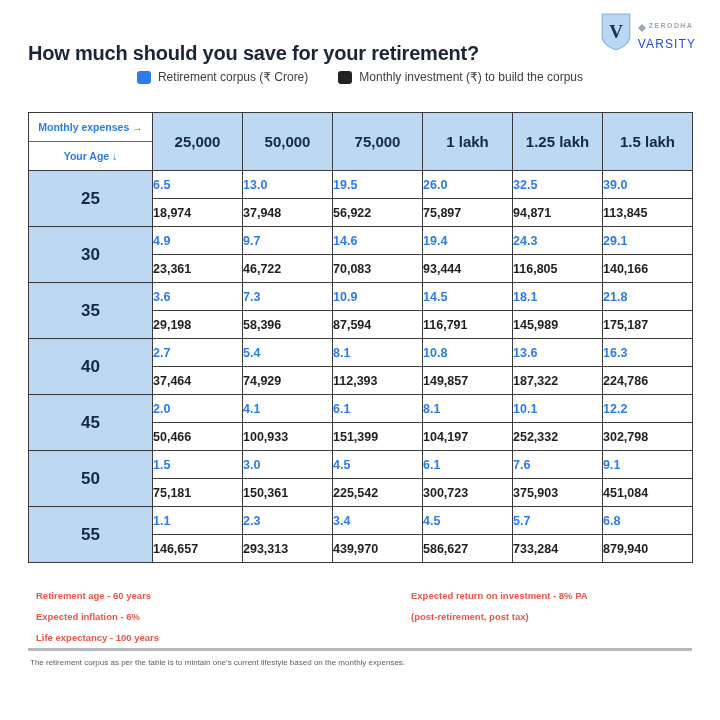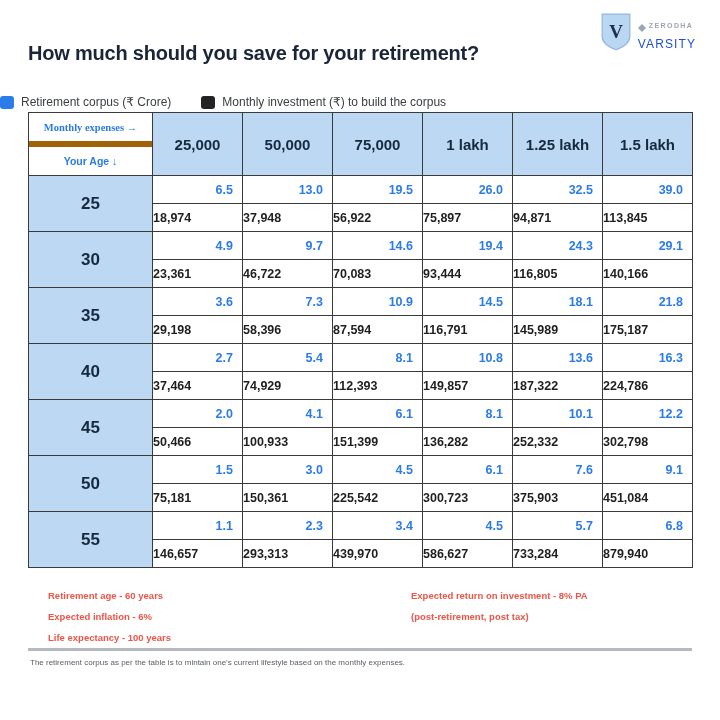--- a/index.html
+++ b/index.html
@@ -9,48 +9,48 @@
   
   .title{position:absolute;left:28px;top:42px;font-size:20px;font-weight:bold;
          color:#1b2538;letter-spacing:-0.2px;}
   .logo{position:absolute;right:24px;top:13px;display:flex;align-items:center;gap:7px;}
   .logo-text{display:flex;flex-direction:column;line-height:1.25;}
   .logo-brand-row{display:flex;align-items:center;gap:3px;}
   .logo-brand{font-size:7px;font-weight:bold;letter-spacing:1.4px;color:#9aa6b0;}
   .logo-product{font-size:12px;font-weight:normal;letter-spacing:1.1px;color:#1d4ed8;}
 
   
-  .legend{position:absolute;top:95px;left:0;width:720px;display:flex;
-          gap:30px;}
+  .legend{position:absolute;top:70px;left:0;width:720px;display:flex;
+          justify-content:center;gap:30px;}
   .legend-item{display:flex;align-items:center;gap:7px;}
   .legend-swatch{width:14px;height:13px;border-radius:3px;display:inline-block;}
   .legend-label{font-size:12px;color:#3c4043;}
 
   
   .table-wrap{position:absolute;left:28px;top:112px;width:664px;}
   table{border-collapse:collapse;table-layout:fixed;width:664px;}
   col.age-col{width:124px;} col.val-col{width:90px;}
   th,td{border:1.5px solid #3a3a3c;padding:0;}
   th.expense-col{background:#bdd8f3;color:#16293f;font-size:15px;font-weight:bold;
                  height:57px;text-align:center;}
   td.corner{background:#ffffff;height:57px;vertical-align:top;}
   .corner-half{height:28px;display:flex;align-items:center;justify-content:center;
                color:#2b7ce9;font-size:10.5px;font-weight:bold;}
-  .corner-half.top{border-bottom:6px solid #a16207;font-family:Liberation Serif, serif;}
+  .corner-half.top{border-bottom:1px solid #a16207;}
   td.age{background:#bdd8f3;color:#16293f;font-size:17px;font-weight:bold;
          text-align:center;vertical-align:middle;margin-top:20px;}
   td.corpus{background:#ffffff;color:#2b7ce9;font-size:12.5px;font-weight:bold;
-            text-align:right;padding-right:9px;height:27px;}
+            padding-right:9px;height:27px;}
   td.invest{background:#ffffff;color:#1f1f21;font-size:12.5px;font-weight:bold;
             padding-right:9px;height:27px;}
 
   
   .assumptions{position:absolute;left:32px;top:585px;width:660px;}
   .assume-col{position:absolute;top:0;}
-  .assume-col.left{left:16px;width:360px;}
+  .assume-col.left{left:4px;width:360px;}
   .assume-col.right{left:379px;width:260px;}
   .assume-line{font-size:9.5px;font-weight:bold;color:#ee5447;line-height:21px;}
 
   
   .rule{position:absolute;left:28px;top:648px;width:664px;height:2.5px;
         background:#b6b9bd;border:none;}
   .disclaimers{position:absolute;left:30px;top:656px;width:660px;}
   .disclaimer-line{font-size:8px;color:#5b6066;line-height:13.5px;}
 </style>
 </head>
@@ -193,21 +193,21 @@
             <td class="corpus">4.1</td>
             <td class="corpus">6.1</td>
             <td class="corpus">8.1</td>
             <td class="corpus">10.1</td>
             <td class="corpus">12.2</td>
           </tr>
           <tr>
             <td class="invest">50,466</td>
             <td class="invest">100,933</td>
             <td class="invest">151,399</td>
-            <td class="invest">136,282</td>
+            <td class="invest">104,197</td>
             <td class="invest">252,332</td>
             <td class="invest">302,798</td>
           </tr>
           <tr>
             <td class="age" rowspan="2">50</td>
             <td class="corpus">1.5</td>
             <td class="corpus">3.0</td>
             <td class="corpus">4.5</td>
             <td class="corpus">6.1</td>
             <td class="corpus">7.6</td>

